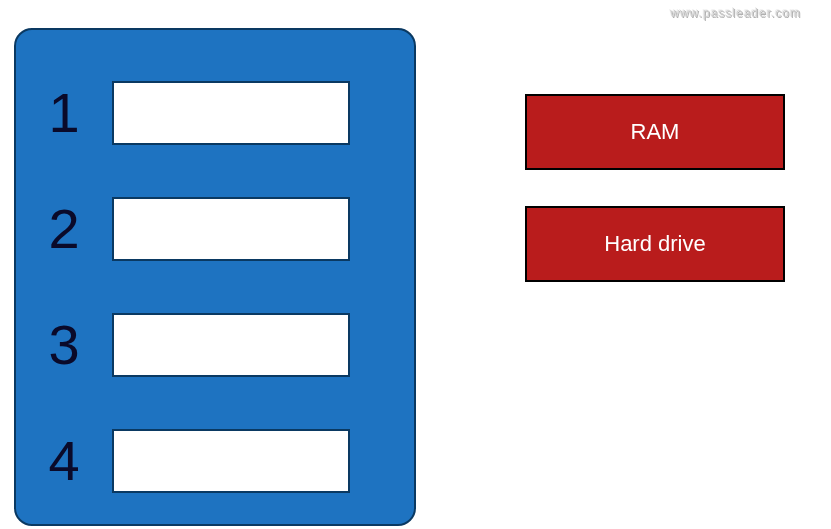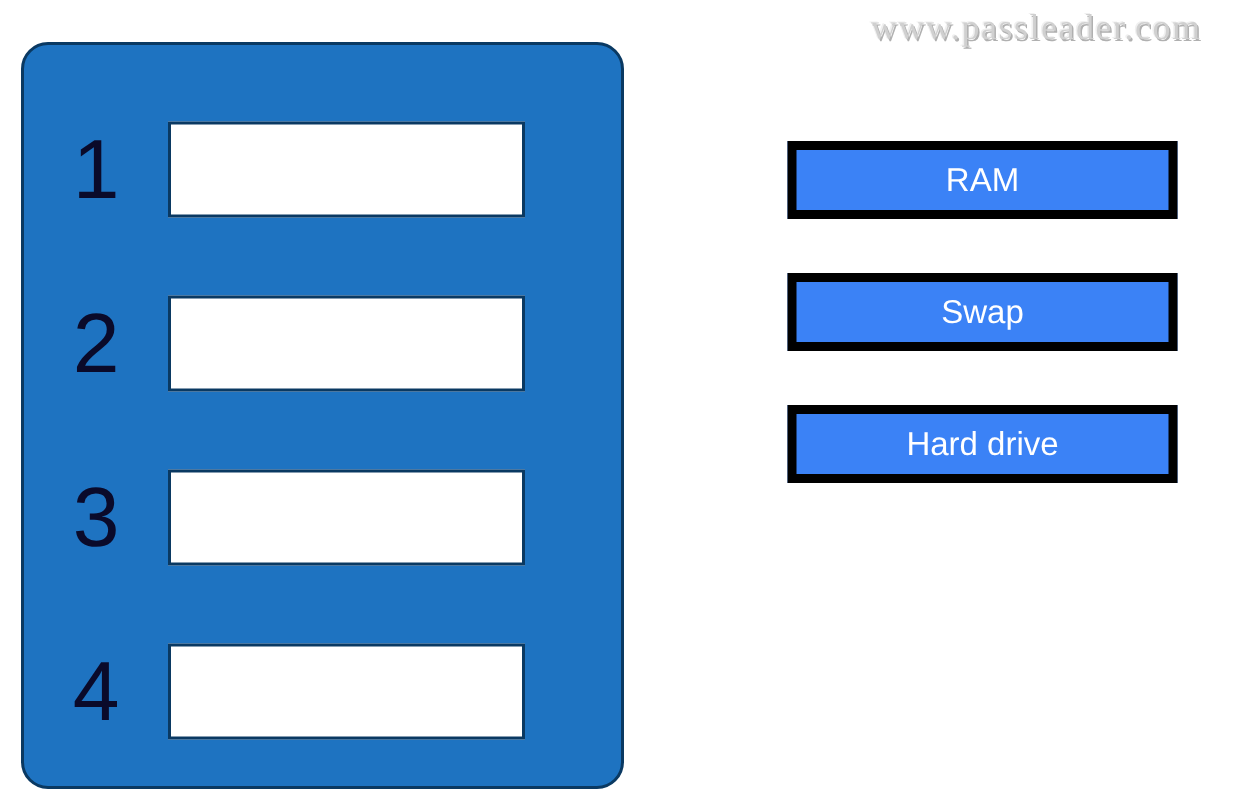--- a/index.html
+++ b/index.html
@@ -7,22 +7,22 @@
       width: 831px;
       height: 529px;
       background: #ffffff;
       position: relative;
       font-family: Arial, Helvetica, sans-serif;
     }
     .watermark {
       position: absolute;
       top: 6px;
       right: 30px;
-      font-family: Liberation Serif, serif;
-      font-size: 24px;
+      font-family: Liberation Sans, sans-serif;
+      font-size: 12px;
       letter-spacing: 1px;
       color: #d0d0d0;
       text-shadow: 1px 1px 0 #b0b0b0, -1px -1px 0 #f0f0f0;
       user-select: none;
     }
     .left-panel {
       position: absolute;
       left: 14px;
       top: 28px;
       width: 402px;
@@ -57,23 +57,23 @@
       border: 2px solid #0a3962;
     }
     .right-col {
       position: absolute;
       left: 525px;
       top: 94px;
       width: 260px;
     }
     .option-box {
       width: 260px;
-      height: 52px;
-      background: #3b82f6;
-      border: 6px solid #000000;
+      height: 76px;
+      background: #b91c1c;
+      border: 2px solid #000000;
       color: #ffffff;
       font-size: 22px;
       display: flex;
       align-items: center;
       justify-content: center;
       margin-bottom: 36px;
     }
   </style>
 </head>
 <body>
@@ -94,15 +94,14 @@
     <div class="slot-box"></div>
   </div>
   <div class="slot-row r4">
     <div class="slot-num">4</div>
     <div class="slot-box"></div>
   </div>
 </div>
 
 <div class="right-col">
   <div class="option-box">RAM</div>
-  <div class="option-box">Swap</div>
   <div class="option-box">Hard drive</div>
 </div>
 
 </body></html>

